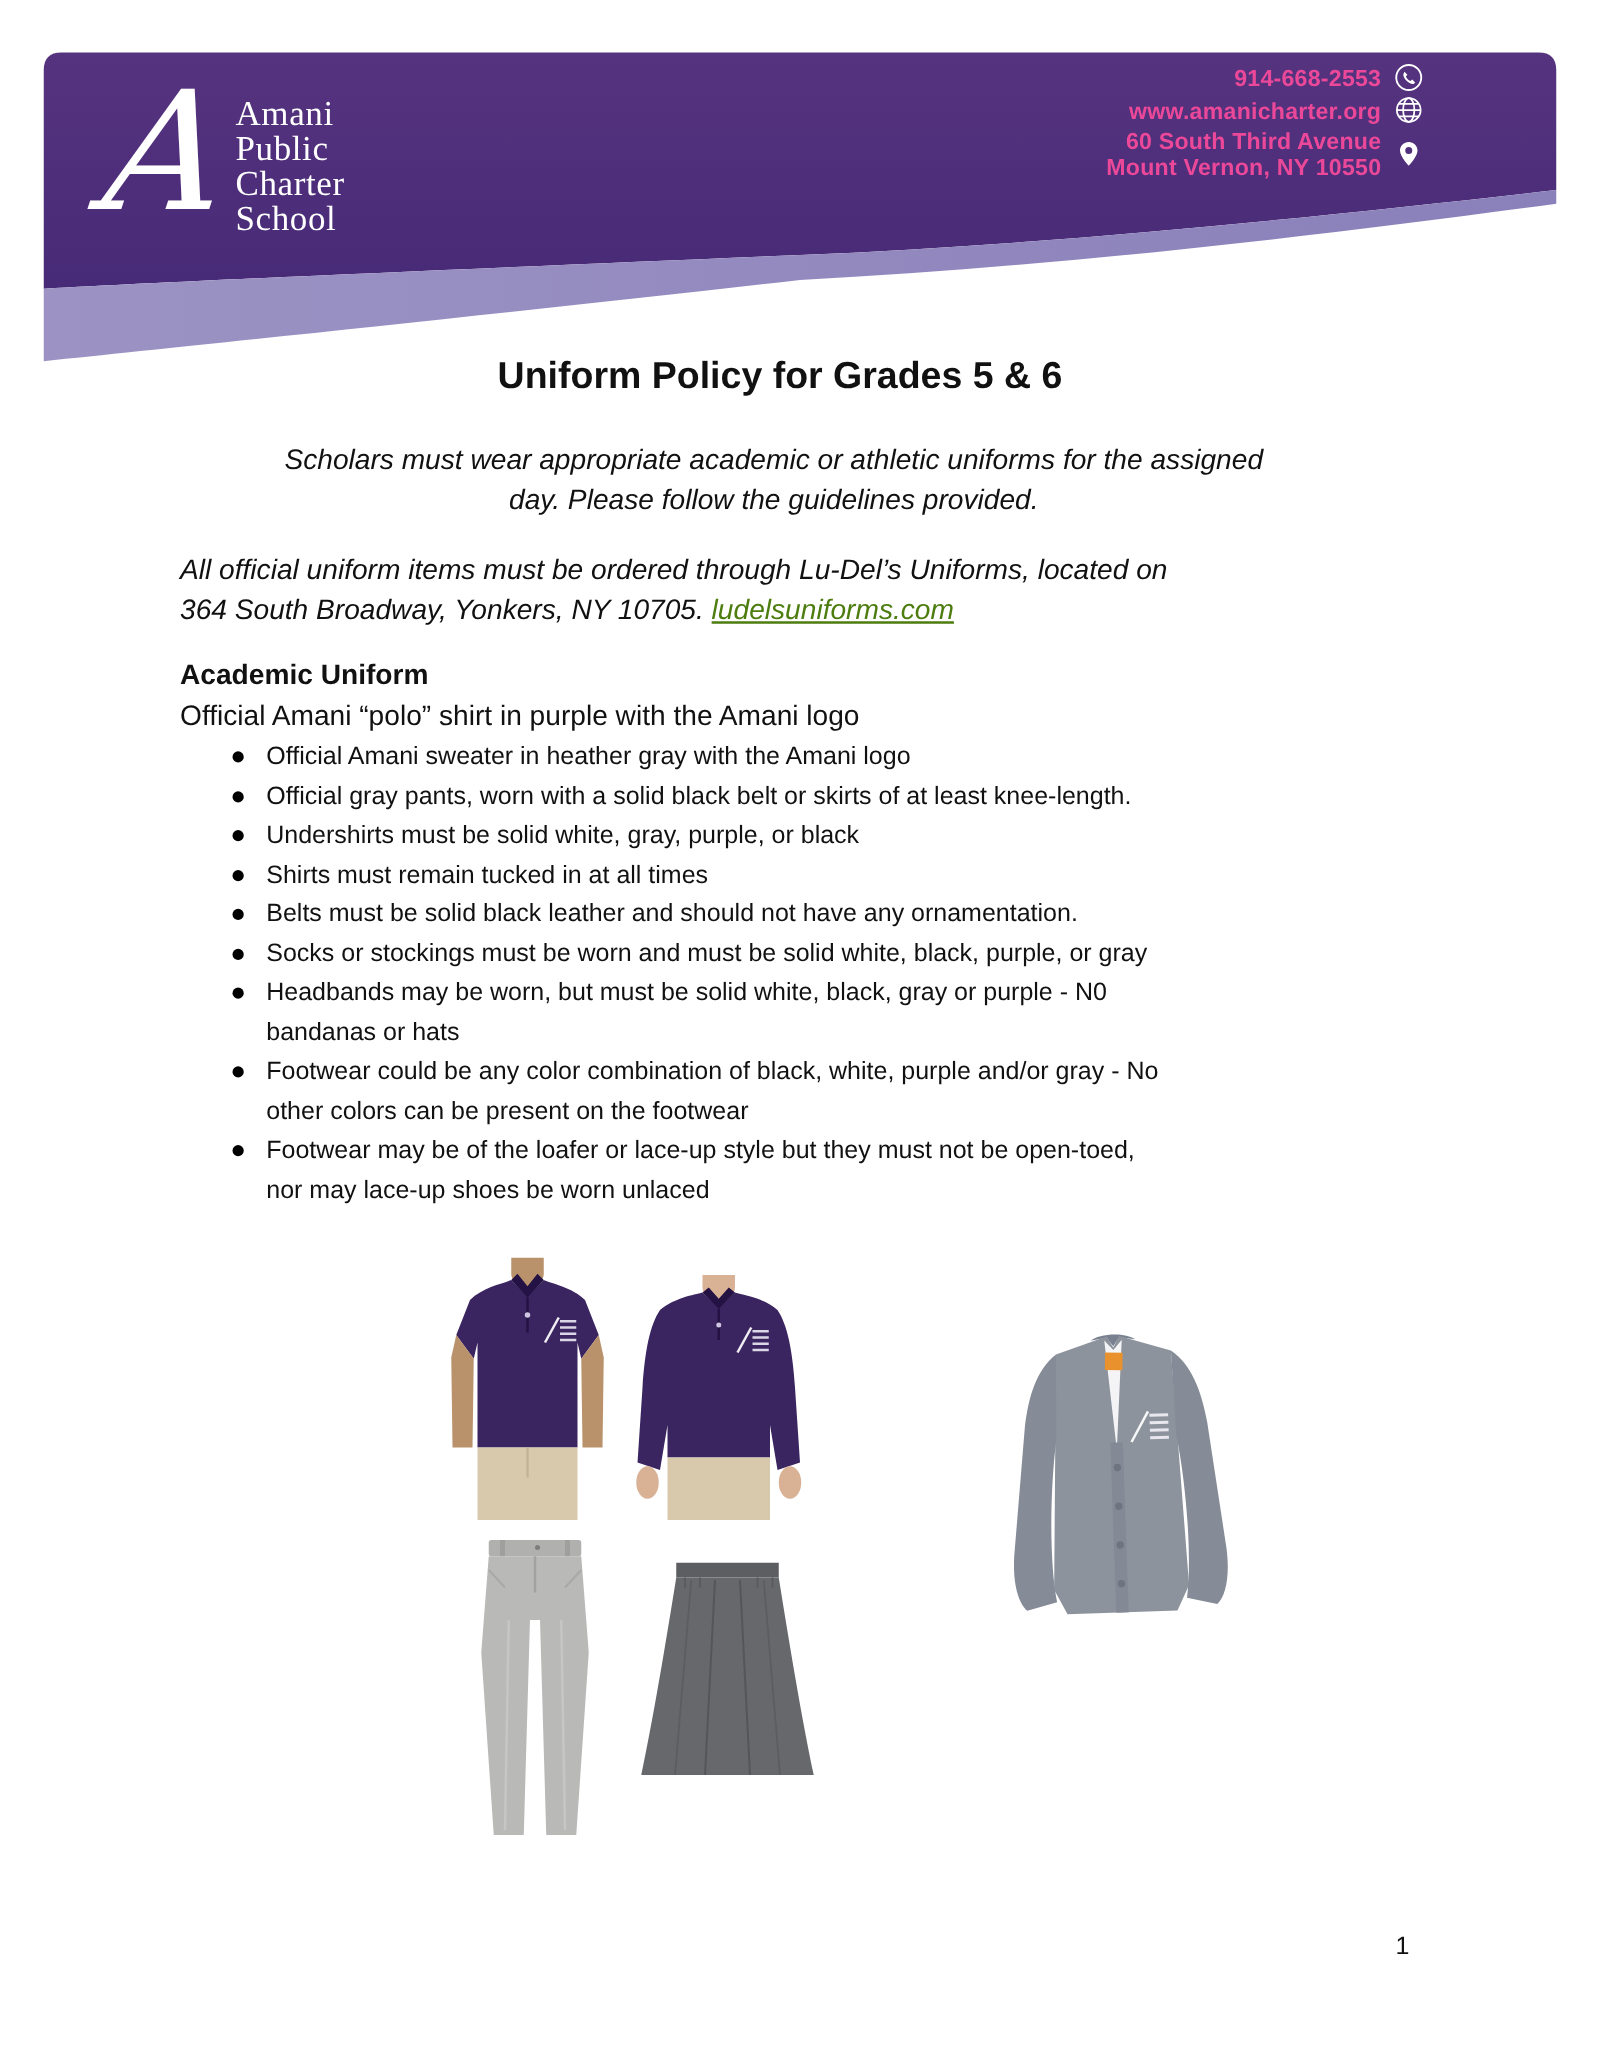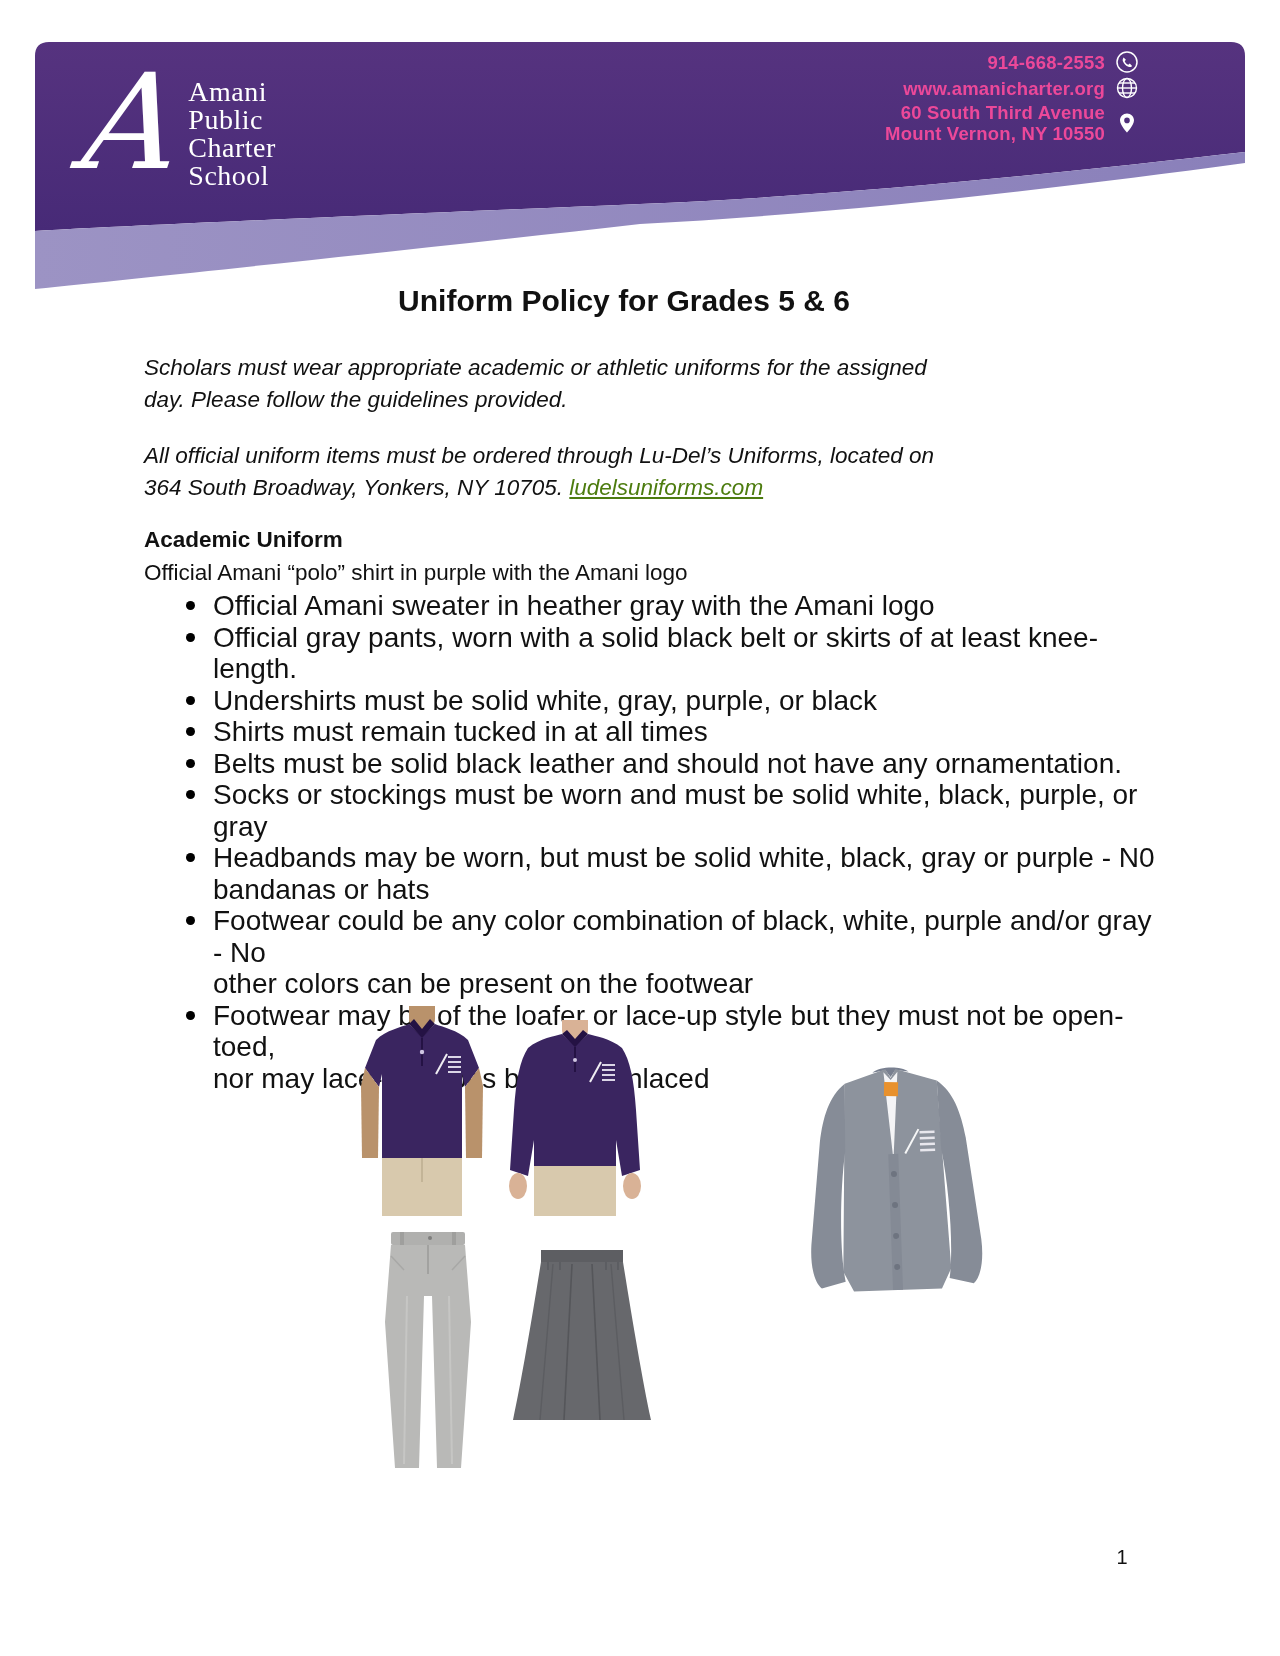--- a/index.html
+++ b/index.html
@@ -19,21 +19,21 @@
   
   .doc-title{top:284px;left:144px;width:960px;text-align:center;font-size:30px;font-weight:bold;}
   .para{font-size:22.5px;line-height:32px;white-space:pre-line;}
   .italic{font-style:italic;}
   .p1{top:352px;left:144px;width:950px;}
   .p2{top:440px;left:144px;width:950px;}
   .doc-link{color:#4d7c0f;text-decoration:underline;cursor:pointer;}
   .section-heading{top:527px;left:144px;width:950px;font-size:22.5px;font-weight:bold;}
   .section-lead{top:560px;left:144px;width:950px;font-size:22.5px;}
   .bullet-list{top:590px;left:144px;width:950px;margin:0;padding:0 0 0 69px;list-style:none;}
-  .bullet-list li{position:relative;font-size:28px;line-height:31.5px;white-space:pre-line;}
+  .bullet-list li{position:relative;font-size:20px;line-height:31.5px;white-space:pre-line;}
   .bullet-list li::before{content:"";position:absolute;left:-27px;top:11px;width:9px;height:9px;border-radius:50%;background:#000;}
   .page-number{top:1546px;left:1104px;width:36px;text-align:center;font-size:20px;}
 
   
   .figure{position:absolute;}
   .fig-cardigan{transform:rotate(-2deg);}
 </style>
 </head>
 <body>
 
@@ -92,21 +92,21 @@
     <span class="contact-icon">
       <svg width="24" height="24" viewBox="0 0 24 24">
         <path fill-rule="evenodd" d="M12 2.5 c3.9 0 7 3 7 6.8 0 5 -7 12.2 -7 12.2 s-7 -7.2 -7 -12.2 c0 -3.8 3.1 -6.8 7 -6.8 z M12 6.6 a2.8 2.8 0 1 0 0 5.6 a2.8 2.8 0 1 0 0 -5.6 z" fill="#fff"></path>
       </svg>
     </span>
   </div>
 </div>
 
 <h1 class="abs doc-title" style="margin:0;">Uniform Policy for Grades 5 &amp; 6</h1>
 
-<p class="abs para italic p1" style="margin:0;">Scholars must wear appropriate academic or athletic uniforms for the assigned
+<p class="abs para italic p1" style="margin:0;text-align:center;">Scholars must wear appropriate academic or athletic uniforms for the assigned
 day. Please follow the guidelines provided.</p>
 
 <p class="abs para italic p2" style="margin:0;"><span>All official uniform items must be ordered through Lu-Del’s Uniforms, located on
 364 South Broadway, Yonkers, NY 10705. </span><a class="doc-link">ludelsuniforms.com</a></p>
 
 <h2 class="abs section-heading" style="margin:0;">Academic Uniform</h2>
 
 <p class="abs section-lead" style="margin:0;">Official Amani “polo” shirt in purple with the Amani logo</p>
 
 <ul class="abs bullet-list">

